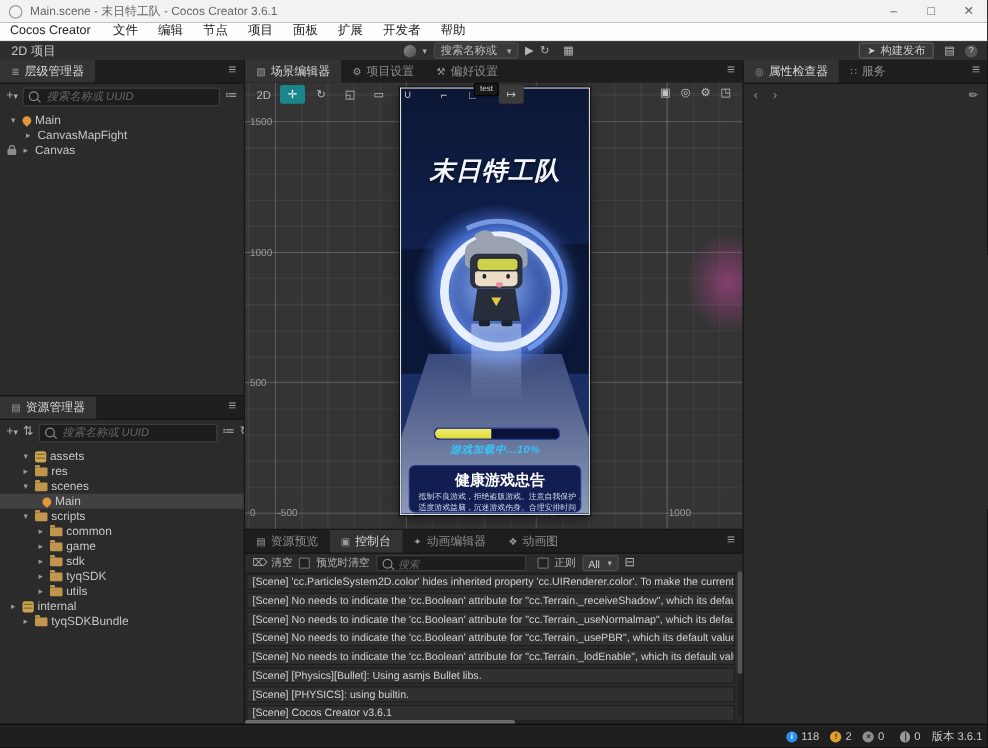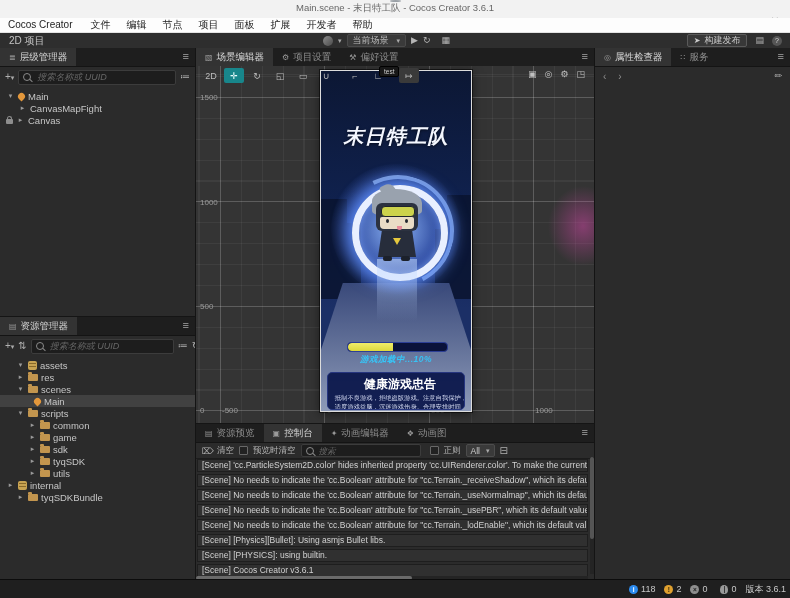--- a/index.html
+++ b/index.html
@@ -1,20 +1,20 @@
 <!DOCTYPE html>
 <html><head>
 <meta charset="utf-8">
 <style>
   html,body{margin:0;padding:0;background:#101010;}
   #app{position:relative;width:790px;height:598px;background:#151515;overflow:hidden;
        font-family:"Liberation Sans","DejaVu Sans",sans-serif;-webkit-font-smoothing:antialiased;}
 
   
-  .titlebar{position:absolute;top:0;left:0;right:0;height:18px;background:#f2f2f2;display:flex;align-items:center;color:#555;flex-direction:column;}
+  .titlebar{position:absolute;top:0;left:0;right:0;height:18px;background:#f2f2f2;display:flex;align-items:center;color:#555;}
   .app-logo{width:9px;height:9px;border:1.5px solid #9aa0a6;border-radius:50%;margin:0 6px 0 7px;}
   .win-title{font-size:9.5px;color:#666;}
   .win-controls{margin-left:auto;display:flex;height:100%;}
   .win-btn{width:30px;display:flex;align-items:center;justify-content:center;font-size:10px;color:#666;}
 
   
   .menubar{position:absolute;top:18px;left:0;right:0;height:14px;background:#fdfdfd;border-bottom:1px solid #e3e3e3;display:flex;align-items:center;padding-left:8px;gap:0;}
   .menu-item{font-size:10px;color:#222;padding:0 8px;line-height:14px;}
   .menu-item:first-child{padding-left:0;padding-right:10px;}
 
@@ -163,21 +163,21 @@
     <span class="menu-item">开发者</span>
     <span class="menu-item">帮助</span>
   </div>
 
   <div class="toolbar">
     <span class="mode-label">2D 项目</span>
     <div class="tb-center">
       <span class="globe"></span>
       <span class="caret">▾</span>
       <span class="scene-select">
-        <span>当前场景</span>
+        <span>搜索名称或</span>
         <span class="caret">▾</span>
       </span>
       <span class="tb-icon">▶</span>
       <span class="tb-icon">↻</span>
       <span class="tb-icon" style="margin-left:6px">▦</span>
     </div>
     <div class="tb-right">
       <span class="build-btn">
         <span style="font-size:8px">➤</span>
         <span>构建发布</span>

